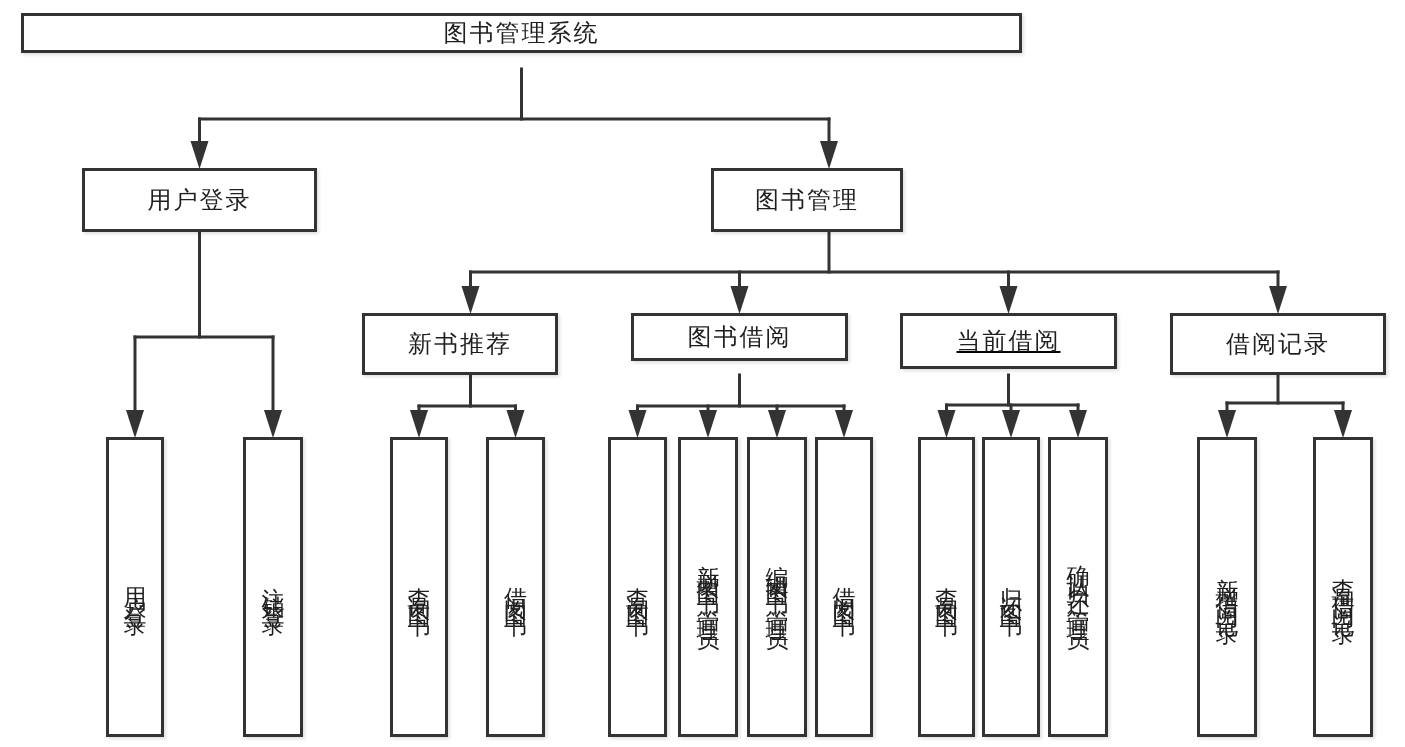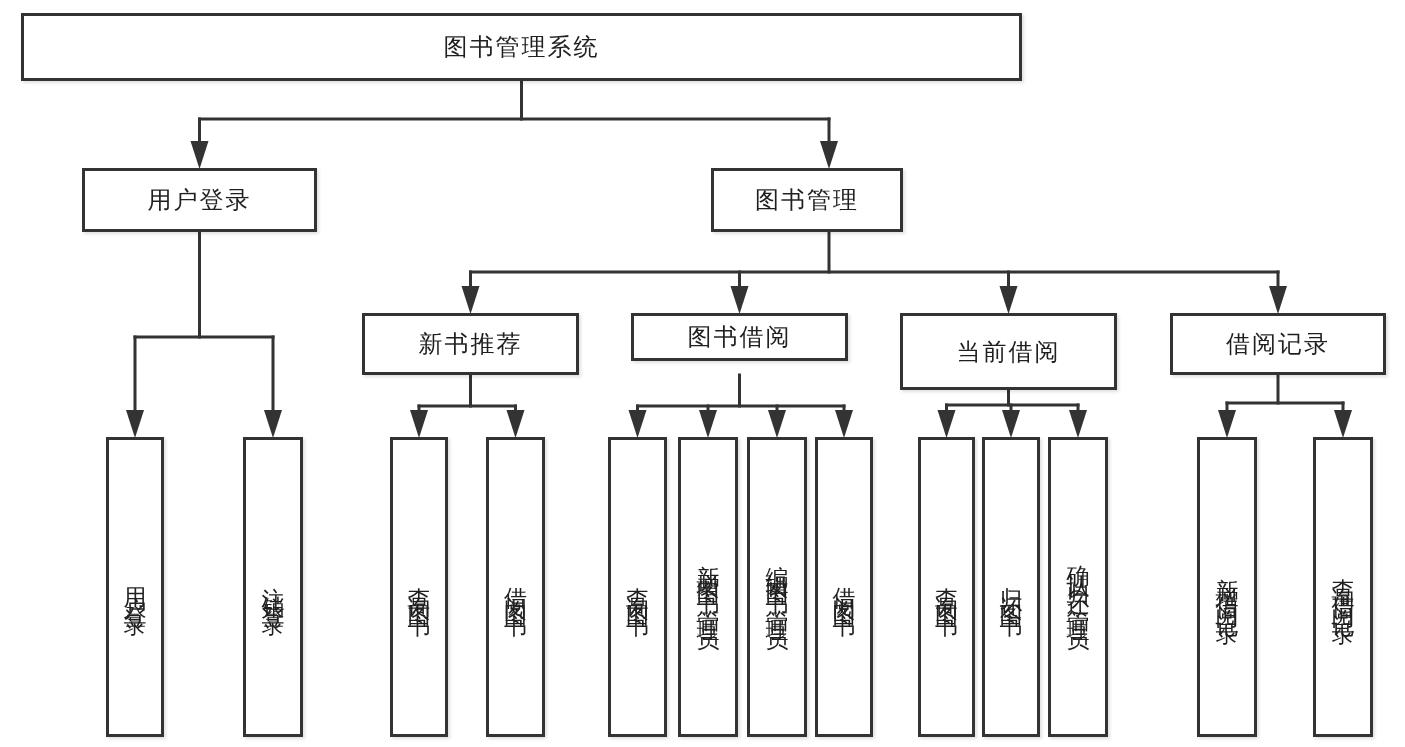--- a/index.html
+++ b/index.html
@@ -107,36 +107,36 @@
       <polygon points="1002,410 1020,410 1011,438" fill="#333333"></polygon>
       <line x1="1078" y1="405" x2="1078" y2="417" stroke="#333333" stroke-width="3" stroke-linecap="square"></line>
       <polygon points="1069,410 1087,410 1078,438" fill="#333333"></polygon>
       <line x1="1278" y1="375" x2="1278" y2="403" stroke="#333333" stroke-width="3" stroke-linecap="square"></line>
       <line x1="1227" y1="403" x2="1343" y2="403" stroke="#333333" stroke-width="3" stroke-linecap="square"></line>
       <line x1="1227" y1="403" x2="1227" y2="417" stroke="#333333" stroke-width="3" stroke-linecap="square"></line>
       <polygon points="1218,410 1236,410 1227,438" fill="#333333"></polygon>
       <line x1="1343" y1="403" x2="1343" y2="417" stroke="#333333" stroke-width="3" stroke-linecap="square"></line>
       <polygon points="1334,410 1352,410 1343,438" fill="#333333"></polygon>
     </svg>
-<div class="node h" style="left: 21px; top: 13px; width: 1001px; height: 68px;">
+<div class="node h" style="left: 21px; top: 13px; width: 1001px; height: 40px;">
       <span class="label">图书管理系统</span>
     </div>
     <div class="node h" style="left: 82px; top: 168px; width: 235px; height: 64px;">
       <span class="label">用户登录</span>
     </div>
     <div class="node h" style="left: 711px; top: 168px; width: 192px; height: 64px;">
       <span class="label">图书管理</span>
     </div>
-    <div class="node h" style="left: 362px; top: 313px; width: 217px; height: 62px;">
+    <div class="node h" style="left: 362px; top: 313px; width: 196px; height: 62px;">
       <span class="label">新书推荐</span>
     </div>
     <div class="node h" style="left: 631px; top: 313px; width: 217px; height: 48px;">
       <span class="label">图书借阅</span>
     </div>
-    <div class="node h" style="left: 900px; top: 313px; width: 217px; height: 77px;">
+    <div class="node h" style="left: 900px; top: 313px; width: 217px; height: 56px; text-decoration: underline;">
       <span class="label">当前借阅</span>
     </div>
     <div class="node h" style="left: 1170px; top: 313px; width: 216px; height: 62px;">
       <span class="label">借阅记录</span>
     </div>
     <div class="node v" style="left: 106px; top: 437px; width: 58px; height: 300px;">
       <span class="label">用户登录</span>
     </div>
     <div class="node v" style="left: 243px; top: 437px; width: 60px; height: 300px;">
       <span class="label">注销登录</span>

